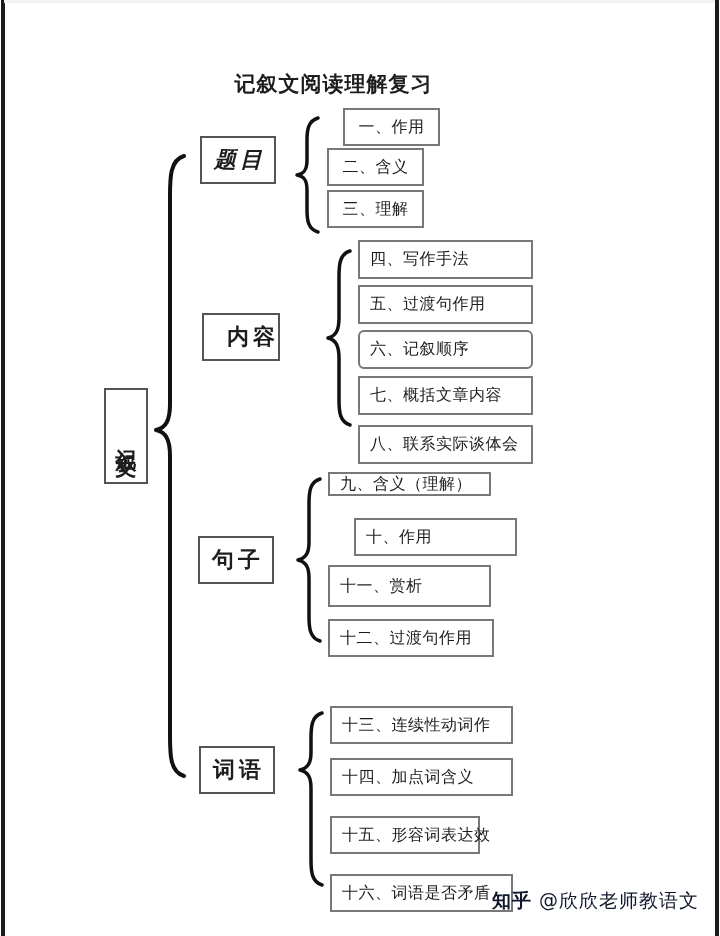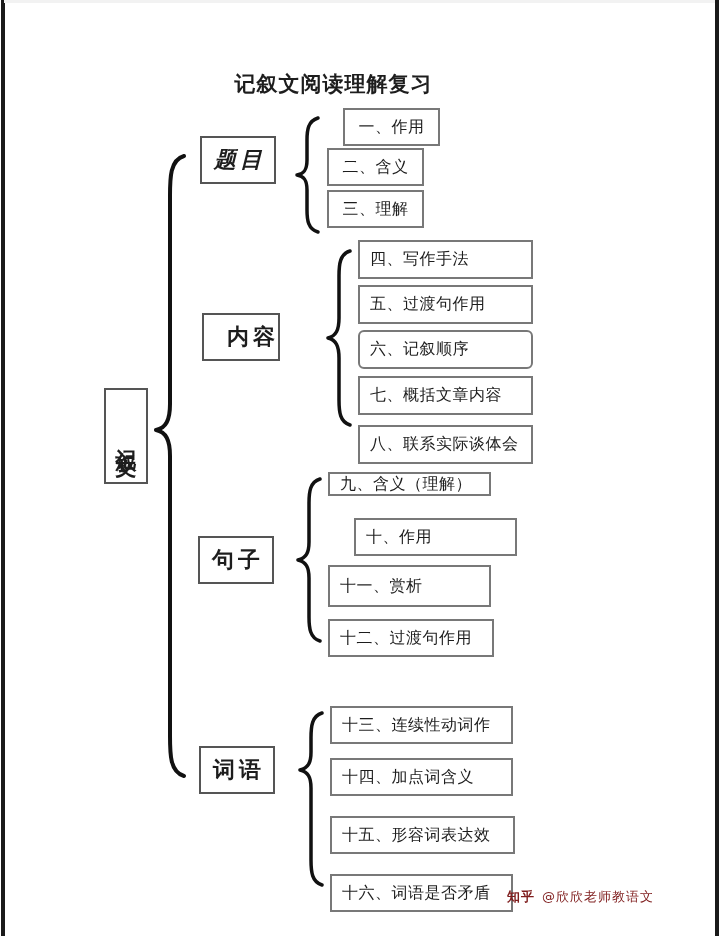--- a/index.html
+++ b/index.html
@@ -116,26 +116,25 @@
     stroke: #111111;
     stroke-linecap: round;
     stroke-linejoin: round;
   }
 
   
   #watermark {
     position: absolute;
     left: 492px;
     top: 888px;
-    font-size: 13px;
-    color: #7f1d1d;
+    font-size: 19px;
+    color: #0f172a;
     font-family: "DejaVu Sans", "Liberation Sans", sans-serif;
     white-space: nowrap;
     letter-spacing: 1px;
-    margin-left: 15px;
   }
   #watermark .wm-logo { font-weight: bold; margin-right: 7px; }
 </style>
 </head>
 <body>
 
 <div id="page">
 
   <div class="edge left"></div>
   <div class="edge right"></div>
@@ -244,21 +243,21 @@
   <div class="box leaf" style="left:328px; top:619px; width:166px; height:38px;">
     <span>十二、过渡句作用</span>
   </div>
 
   <div class="box leaf" style="left:330px; top:706px; width:183px; height:38px;">
     <span>十三、连续性动词作</span>
   </div>
   <div class="box leaf" style="left:330px; top:758px; width:183px; height:38px;">
     <span>十四、加点词含义</span>
   </div>
-  <div class="box leaf" style="left:330px; top:816px; width:185px; height:38px;">
+  <div class="box leaf" style="left:330px; top:816px; width:150px; height:38px;">
     <span>十五、形容词表达效</span>
   </div>
   <div class="box leaf" style="left:330px; top:874px; width:183px; height:38px;">
     <span>十六、词语是否矛盾</span>
   </div>
 
   <div id="watermark">
     <span class="wm-logo">知乎</span><span>@欣欣老师教语文</span>
   </div>
 

